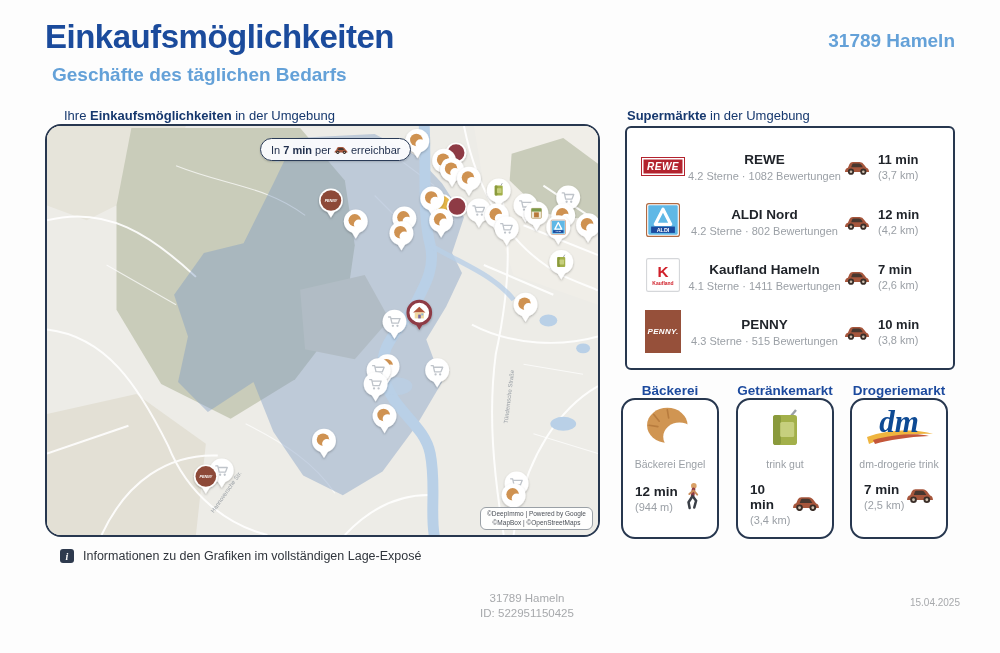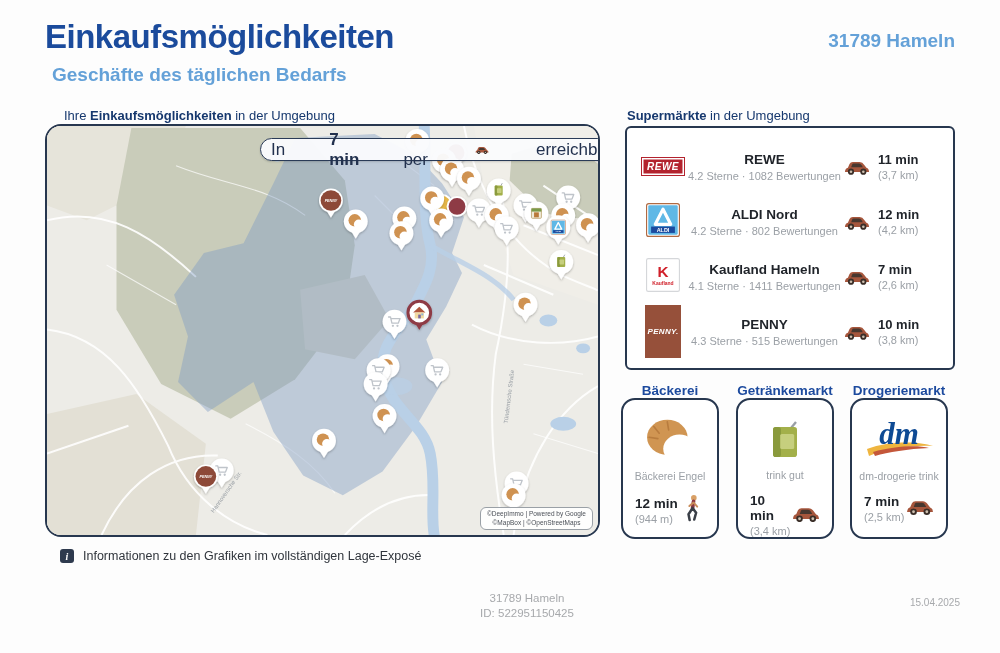--- a/index.html
+++ b/index.html
@@ -15,21 +15,21 @@
   .section-label { position:absolute; font-size:13px; color:#16386e; }
   .section-label b { font-weight:bold; }
   .ws { white-space:pre-wrap; }
 
   
   .map-box { position:absolute; left:45px; top:124px; width:555px; height:413px;
     border:2px solid #27374f; border-radius:16px; overflow:hidden; background:#edece7; }
   .map-box svg.mapsvg { position:absolute; left:0; top:0; width:100%; height:100%; }
   .map-badge { position:absolute; left:213px; top:12px; height:23px; display:flex; align-items:center;
     background:rgba(250,251,253,0.96); border:1.5px solid #2a3b57; border-radius:12px;
-    padding:0 10px; font-size:17px; color:#22314e; box-shadow:0 1px 2px rgba(0,0,0,0.15);gap:44px; }
+    padding:0 10px; font-size:11px; color:#22314e; box-shadow:0 1px 2px rgba(0,0,0,0.15); }
   .map-badge b { font-weight:bold; }
   .badge-car { display:inline-flex; margin:0 3px; }
   .map-attrib { position:absolute; right:5px; bottom:5px; background:rgba(255,255,255,0.92);
     border:1px solid #9aa0a6; border-radius:6px; padding:2px 6px; font-size:6.5px; line-height:8.5px;
     color:#4a4f57; text-align:center; }
 
   
   .sm-panel { position:absolute; left:625px; top:126px; width:330px; height:244px;
     border:2px solid #27374f; border-radius:6px; background:#fff; padding-top:11px; }
   .sm-row { display:flex; align-items:center; height:55px; padding:0 14px; }
@@ -39,27 +39,27 @@
   .sm-rating { font-size:11px; color:#9ba0a6; margin-top:3px; }
   .sm-right { display:flex; align-items:center; width:95px; }
   .sm-car { display:flex; margin-right:8px; }
   .sm-time { font-size:13px; font-weight:bold; color:#1f2329; }
   .sm-dist { font-size:11px; color:#9ba0a6; margin-top:2px; }
 
   
   .rewe-logo { background:#b3232e; border:1.5px solid #b3232e; box-shadow:inset 0 0 0 1.5px #fff;
     color:#fff; font-weight:bold; font-size:10px; letter-spacing:0.5px; padding:3px 5px; font-style:italic; }
   .penny-logo { background:#96503a; color:#fff; font-weight:bold; font-style:italic; font-size:8px;
-    width:36px; height:53px; display:flex; align-items:center; justify-content:center; letter-spacing:0.3px; }
+    width:36px; height:43px; display:flex; align-items:center; justify-content:center; letter-spacing:0.3px; }
 
   
   .cat-label { position:absolute; top:383px; width:98px; text-align:center; font-size:13.5px; font-weight:bold; color:#1c4a9e; }
   .cat-card { position:absolute; top:398px; width:98px; height:141px; border:2px solid #27374f;
     border-radius:14px; background:#fff; display:flex; flex-direction:column; align-items:center; }
-  .cat-icon { height:56px; margin-top:12px; display:flex; align-items:center; justify-content:center; }
+  .cat-icon { height:56px; display:flex; align-items:center; justify-content:center; }
   .cat-name { font-size:10.5px; color:#9ba0a6; margin-top:2px; text-align:left; }
   .cat-bottom { display:flex; align-items:center; width:100%; padding:0 12px; margin-top:12px; justify-content:space-between; }
   .cat-time { font-size:13.5px; font-weight:bold; color:#1f2329; }
   .cat-dist { font-size:11px; color:#9ba0a6; margin-top:2px; }
 
   
   .info-row { position:absolute; left:60px; top:549px; display:flex; align-items:center; }
   .info-ico { width:14px; height:14px; background:#2e3a4e; border-radius:3px; color:#fff;
     font-size:10px; font-weight:bold; display:flex; align-items:center; justify-content:center;
     font-family:"Liberation Serif","DejaVu Serif",serif; font-style:italic; }

